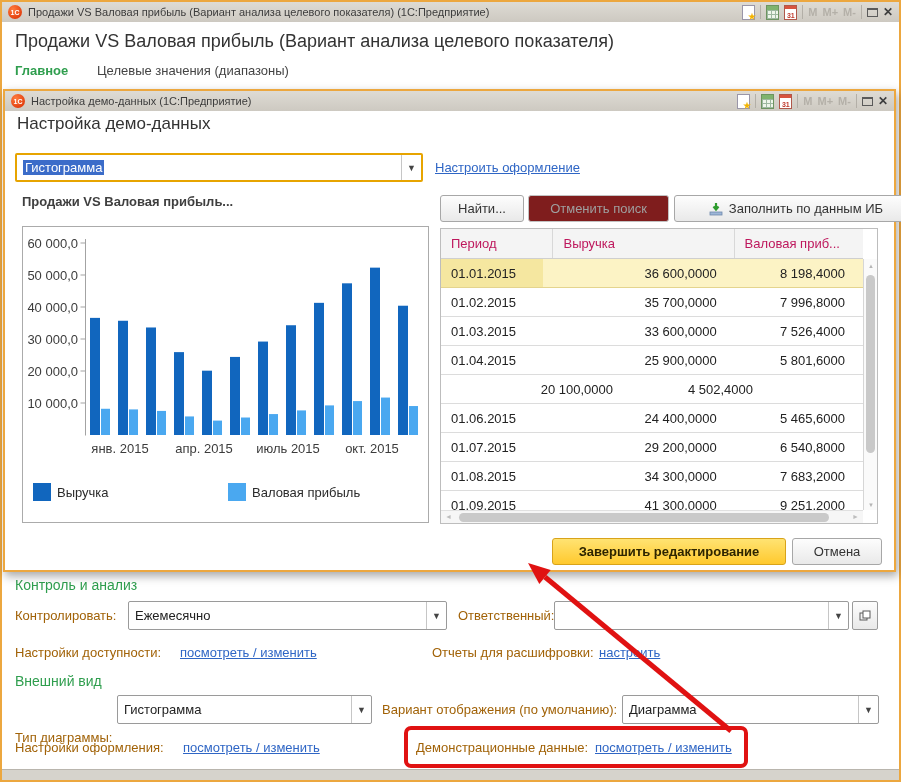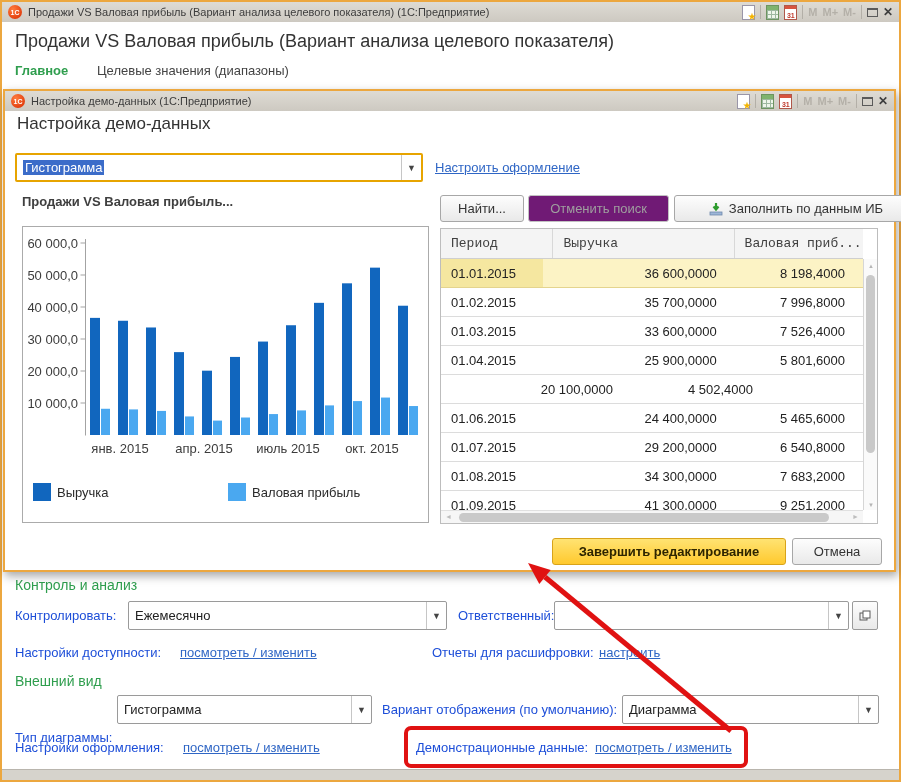--- a/index.html
+++ b/index.html
@@ -30,47 +30,47 @@
   .ico-cal span { position:absolute; left:0; right:0; bottom:0px; text-align:center; font-size:7px; font-weight:bold; color:#c0392b; }
   .tb-m { font-size:11px; font-weight:bold; color:#b4b0a8; }
   .ico-max { width:11px; height:9px; border:1px solid #5a5a5a; border-top-width:2px; }
   .ico-close { font-size:12px; font-weight:bold; color:#3e3e3e; line-height:12px; }
 
   
   .h1 { position:absolute; font-size:18px; color:#333; white-space:nowrap; }
   .tab { position:absolute; font-size:13px; color:#444; white-space:nowrap; cursor:default; }
   .tab.active { color:#2f9e4e; font-weight:bold; }
   .sec-head { position:absolute; font-size:14px; color:#2f9e4e; white-space:nowrap; }
-  .lbl { position:absolute; font-size:13px; color:#1d4ed8; white-space:nowrap; }
+  .lbl { position:absolute; font-size:13px; color:#a16207; white-space:nowrap; }
   .link { position:absolute; font-size:13px; color:#2f66c5; text-decoration:underline; white-space:nowrap; cursor:pointer; }
 
   .combo { position:absolute; height:29px; background:#fff; border:1px solid #9a9a9a; border-radius:2px; display:flex; align-items:center; }
   .combo .val { flex:1; font-size:13px; color:#222; padding:0 6px; white-space:nowrap; overflow:hidden; }
   .combo .arr { width:20px; align-self:stretch; border-left:1px solid #c6c6c6; display:flex; align-items:center; justify-content:center;
     font-size:9px; color:#444; }
   .combo.focus { border:2px solid #e7a400; height:29px; }
   .combo.focus .val span { background:#3b6cc9; color:#fff; padding:1px 2px; }
 
   .btn { position:absolute; height:27px; background:linear-gradient(#fdfdfd,#e9e9e9); border:1px solid #a7a7a7; border-radius:3px;
     font-size:13px; color:#333; display:flex; align-items:center; justify-content:center; gap:6px; cursor:pointer; white-space:nowrap; }
-  .btn.disabled { color:#9f9f9f; border-color:#c2c2c2; background:#701a75; }
+  .btn.disabled { color:#9f9f9f; border-color:#c2c2c2; background:#7f1d1d; }
   .btn.yellow { background:linear-gradient(#ffe372,#ffc92e); border:1px solid #d8a31a; font-weight:bold; color:#2e2500; }
   .choose-btn { position:absolute; width:26px; height:29px; background:linear-gradient(#fdfdfd,#e9e9e9); border:1px solid #9a9a9a; border-radius:2px;
     display:flex; align-items:center; justify-content:center; cursor:pointer; }
 
   
   .chart-title { position:absolute; font-size:13px; font-weight:bold; color:#3f3f3f; white-space:nowrap; }
   .chart-box { position:absolute; width:407px; height:297px; border:1px solid #ababab; background:#fff; }
   .ax { font-size:13px; fill:#3c3c3c; }
   .leg { font-size:13px; fill:#2b2b2b; }
 
   
   .table { position:absolute; width:438px; height:296px; border:1px solid #bdbdbd; background:#fff; font-size:13px; color:#222; }
   .thead { position:absolute; left:0; top:0; right:14px; height:30px; background:#f4f4f4; border-bottom:1px solid #cfcfcf; display:flex; }
-  .th { display:flex; align-items:center; padding-left:10px; color:#404040; border-right:1px solid #d8d8d8;font-family:Liberation Mono, monospace; }
+  .th { display:flex; align-items:center; padding-left:10px; color:#be185d; border-right:1px solid #d8d8d8; }
   .th:last-child { border-right:none; }
   .tbody { position:absolute; left:0; top:30px; right:14px; bottom:13px; overflow:hidden; }
   .trow { display:flex; height:29px; border-bottom:1px solid #dcdcdc; cursor:default;gap:20px; }
   .tcell { display:flex; align-items:center; }
   .c0 { width:113px; padding-left:10px; }
   .c1 { width:182px; justify-content:flex-end; padding-right:10px; }
   .c2 { width:128px; justify-content:flex-end; padding-right:18px; }
   .trow.sel { background:#fcf3c5; border-bottom-color:#e4d48e; }
   .trow.sel .c0 { background:#f5e7a0; }
   .vscroll { position:absolute; top:30px; right:0; width:14px; bottom:13px; background:#fafafa; border-left:1px solid #d6d6d6; }

